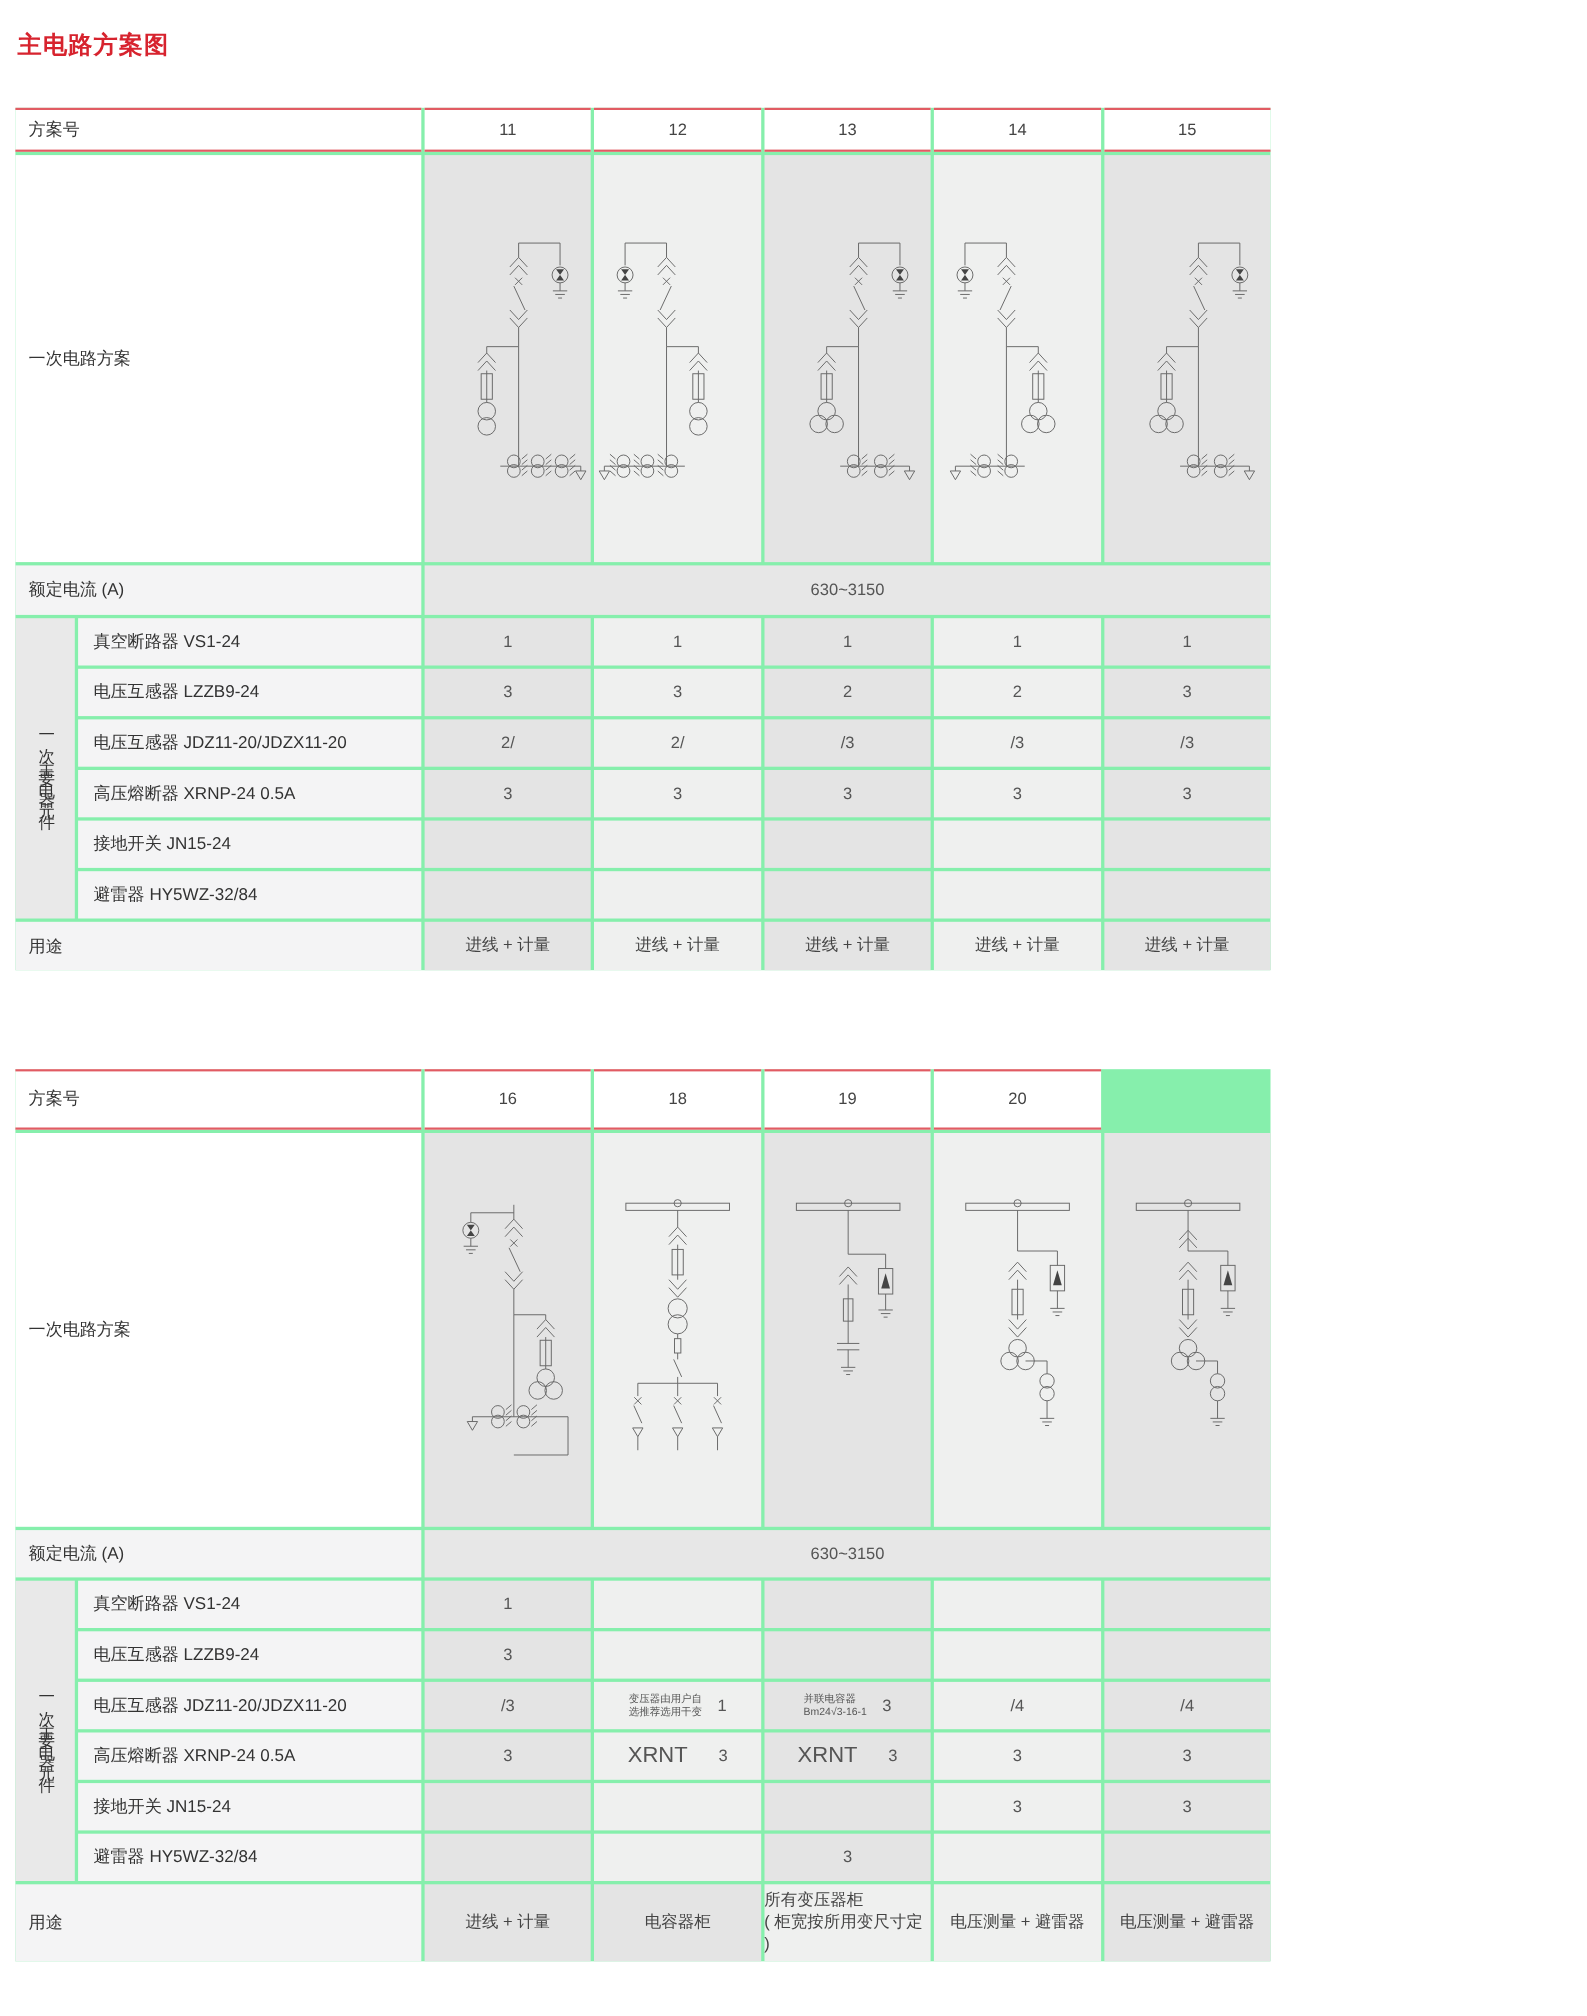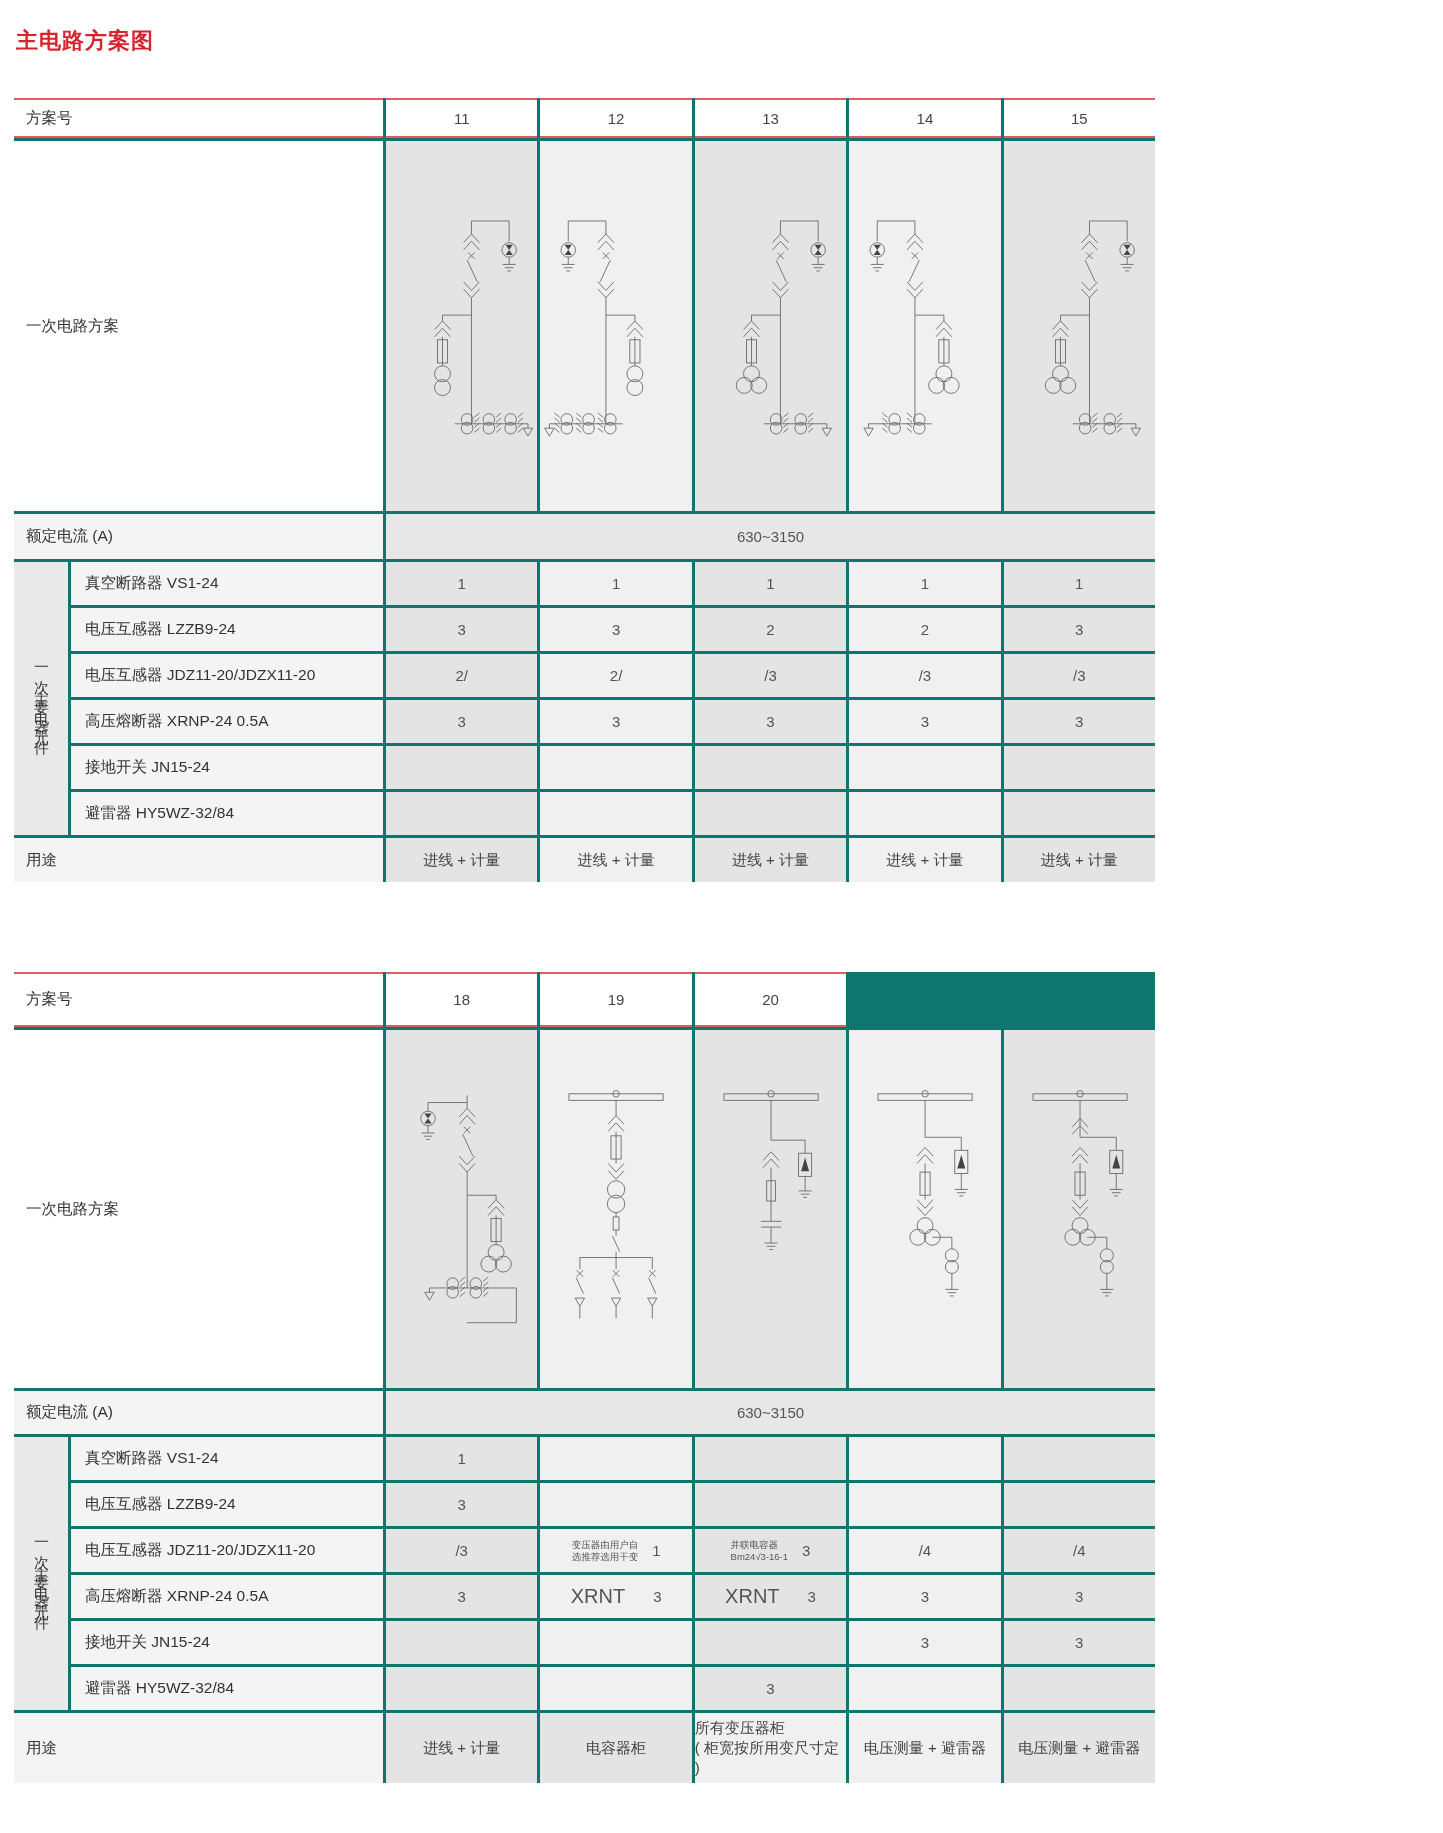--- a/index.html
+++ b/index.html
@@ -1,19 +1,19 @@
 <!DOCTYPE html>
 <html style="--accent: #d7232e; --rule: #e15b63;"><head>
 <meta charset="utf-8">
 <style>
   html,body{margin:0;padding:0;background:#fff;}
   body{font-family:"Liberation Sans","DejaVu Sans",sans-serif;color:#333;}
   .page{width:1169px;min-height:1833px;box-sizing:border-box;padding:26px 14px 40px;}
   .title{color:var(--accent,#d7232e);font-size:22px;font-weight:bold;margin:0 0 42px 2px;letter-spacing:1px;}
-  .tbl{display:grid;grid-template-columns:54px 312px repeat(5,1fr);gap:3px;background:#0f766e;}
+  .tbl{display:grid;grid-template-columns:54px 312px repeat(5,1fr);gap:3px;background:#86efac;}
   .t1{grid-template-rows:40px 370px 45px repeat(6,43px) 44px;}
   .t2{grid-template-rows:55px 358px 43px repeat(6,43px) 70px;margin-top:90px;}
   .cell{display:flex;align-items:center;box-sizing:border-box;}
   .span2{grid-column:1/3;}
   .lab{background:#f4f4f5;padding-left:12px;font-size:15.5px;color:#333;}
   .comp{padding-left:14px;}
   .scheme{background:#fff;border-top:2px solid var(--rule,#e15b63);border-bottom:2px solid var(--rule,#e15b63);font-size:15.5px;color:#333;}
   .schlab{padding-left:12px;}
   .num{justify-content:center;color:#444;font-size:15px;}
   .circlab{background:#fff;padding-left:12px;font-size:15.5px;}
@@ -354,20 +354,21 @@
     <div class="cell usage c0"><span>进线 + 计量</span></div>
     <div class="cell usage c1"><span>进线 + 计量</span></div>
     <div class="cell usage c2"><span>进线 + 计量</span></div>
     <div class="cell usage c3"><span>进线 + 计量</span></div>
     <div class="cell usage c4"><span>进线 + 计量</span></div>
   </section>
 
   <section class="tbl t2">
 
     <div class="cell scheme schlab span2">方案号</div>
+    <div class="cell scheme num">16</div>
     <div class="cell scheme num">18</div>
     <div class="cell scheme num">19</div>
     <div class="cell scheme num">20</div>
 
     <div class="cell circlab span2">一次电路方案</div>
     <div class="cell diag c0">
         <svg class="dg" viewBox="0 0 209 358" preserveAspectRatio="xMidYMid meet">
           <use href="#d16"></use>
         </svg>
       </div>

